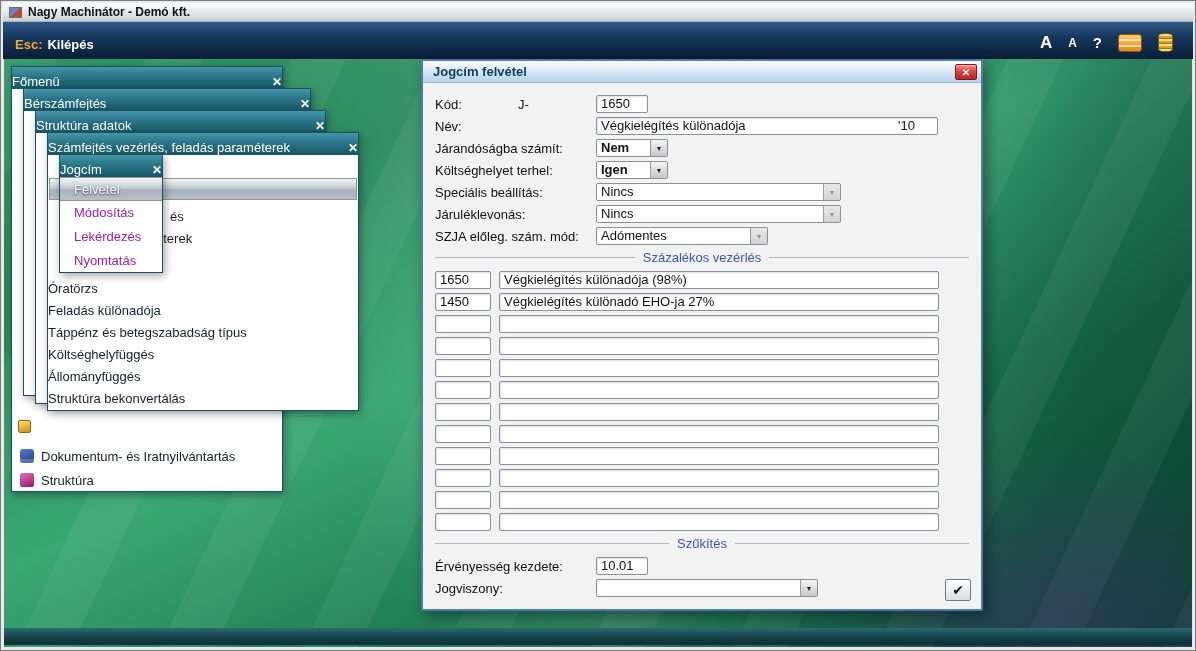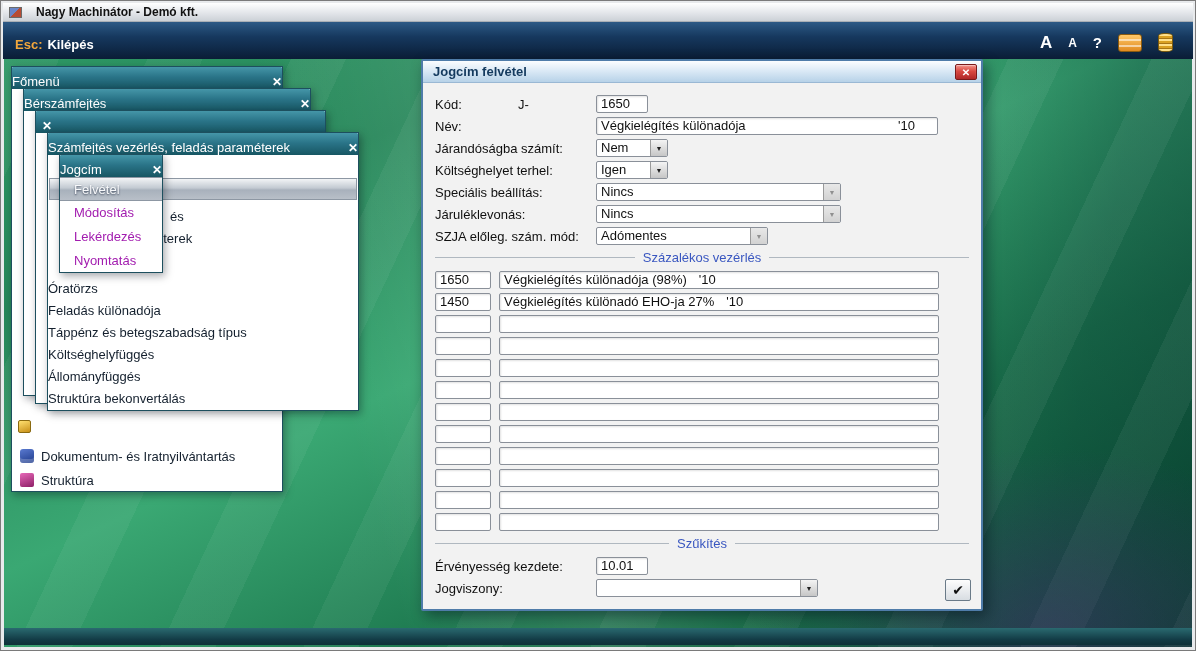--- a/index.html
+++ b/index.html
@@ -7,21 +7,21 @@
   .screen{
     position:relative;width:1196px;height:651px;margin:0 auto;
     font-family:"Liberation Sans",sans-serif;
     border:1px solid #7a7a7a;background:#e8eaec;overflow:hidden;
   }
   
   .titlebar{
     position:absolute;left:2px;right:2px;top:2px;height:19px;
     background:linear-gradient(180deg,#ffffff,#e3e6ea 55%,#ccd1d7);
     border-bottom:1px solid #aab0b6;
-    display:flex;align-items:center;gap:14px;padding:0 6px;
+    display:flex;align-items:center;gap:6px;padding:0 6px;
   }
   .app-icon{width:13px;height:11px;flex:none;border:1px solid #6a6a6a;
     background:linear-gradient(135deg,#6a86c8 0 50%,#b84c34 50%);}
   .title-text{font-size:12px;font-weight:bold;color:#111;}
   
   .toolbar{
     position:absolute;left:2px;right:2px;top:21px;height:37px;
     background:linear-gradient(180deg,#2d5a86 0%,#16385e 40%,#0a1d36 100%);
     display:flex;align-items:flex-end;justify-content:space-between;
     padding:0 20px 7px 12px;
@@ -109,26 +109,26 @@
   .split{display:flex;justify-content:space-between;padding-right:22px;}
   .split2{display:flex;}
   .sfx{margin-left:12px;}
   .combo{display:flex;align-items:stretch;background:#fff;border:1px solid #8a9099;
     border-radius:2px;height:18px;overflow:hidden;}
   .combo .val{flex:1;padding:0 4px;font-size:13px;line-height:16px;white-space:pre;color:#101010;}
   .combo .arrow-btn{width:17px;flex:none;border-left:1px solid #9a9a9a;
     background:linear-gradient(180deg,#f4f4f4,#c6c6c6);
     display:flex;align-items:center;justify-content:center;font-size:7px;color:#222;cursor:pointer;}
   .combo.disabled .arrow-btn{color:#909090;background:linear-gradient(180deg,#e8e8e8,#d2d2d2);}
-  .cw70{width:72px;} .cw245{width:245px;} .cw172{width:172px;} .cw222{width:222px;}
+  .cw70{width:72px;font-weight:bold;} .cw245{width:245px;} .cw172{width:172px;} .cw222{width:222px;}
   .legend{display:flex;align-items:center;gap:8px;height:14px;margin:5px 0 7px 0;
     color:#3a57c0;font-size:13px;}
   .legend::before,.legend::after{content:"";flex:1;height:1px;background:#b0b8c0;}
   .grow{display:flex;gap:8px;margin-bottom:4px;height:18px;}
-  .gname{width:440px;}
+  .gname{width:440px;flex-direction:column;}
   .check-btn{position:absolute;right:10px;bottom:8px;width:26px;height:22px;
     border:1px solid #6a7a88;border-radius:2px;cursor:pointer;
     background:linear-gradient(180deg,#fdfdfd,#d8dde2);
     display:flex;align-items:center;justify-content:center;font-size:14px;color:#111;}
 </style>
 </head>
 <body>
 
 <div class="screen">
 
@@ -176,20 +176,21 @@
   <div class="menu-panel p-bersz">
     <div class="menu-header">
       <span class="mtitle">Bérszámfejtés</span>
       <span class="mclose">✕</span>
     </div>
     <div class="menu-body"></div>
   </div>
 
   <div class="menu-panel p-strukt">
     <div class="menu-header">
+      <span class="mtitle">Struktúra adatok</span>
       <span class="mclose">✕</span>
     </div>
     <div class="menu-body"></div>
   </div>
 
   <div class="menu-panel p-szamf">
     <div class="menu-header">
       <span class="mtitle">Számfejtés vezérlés, feladás paraméterek</span>
       <span class="mclose">✕</span>
     </div>

